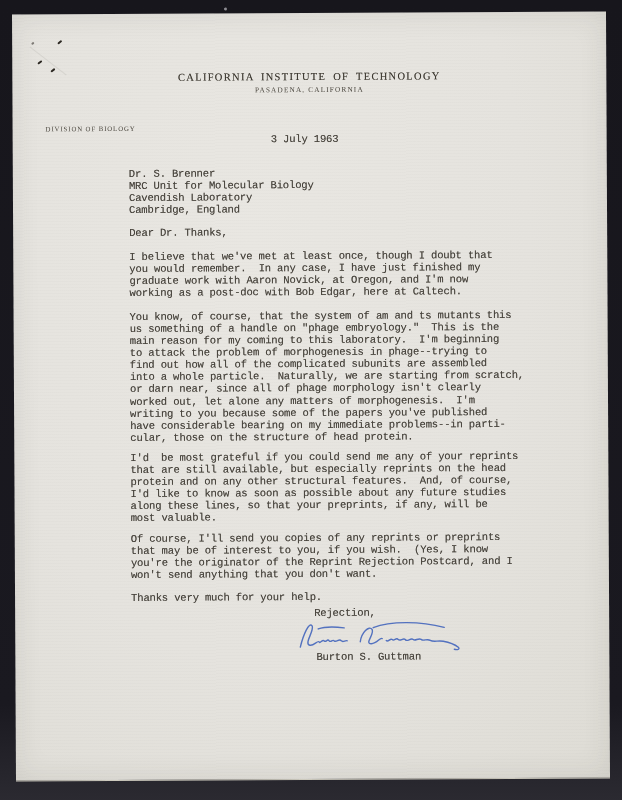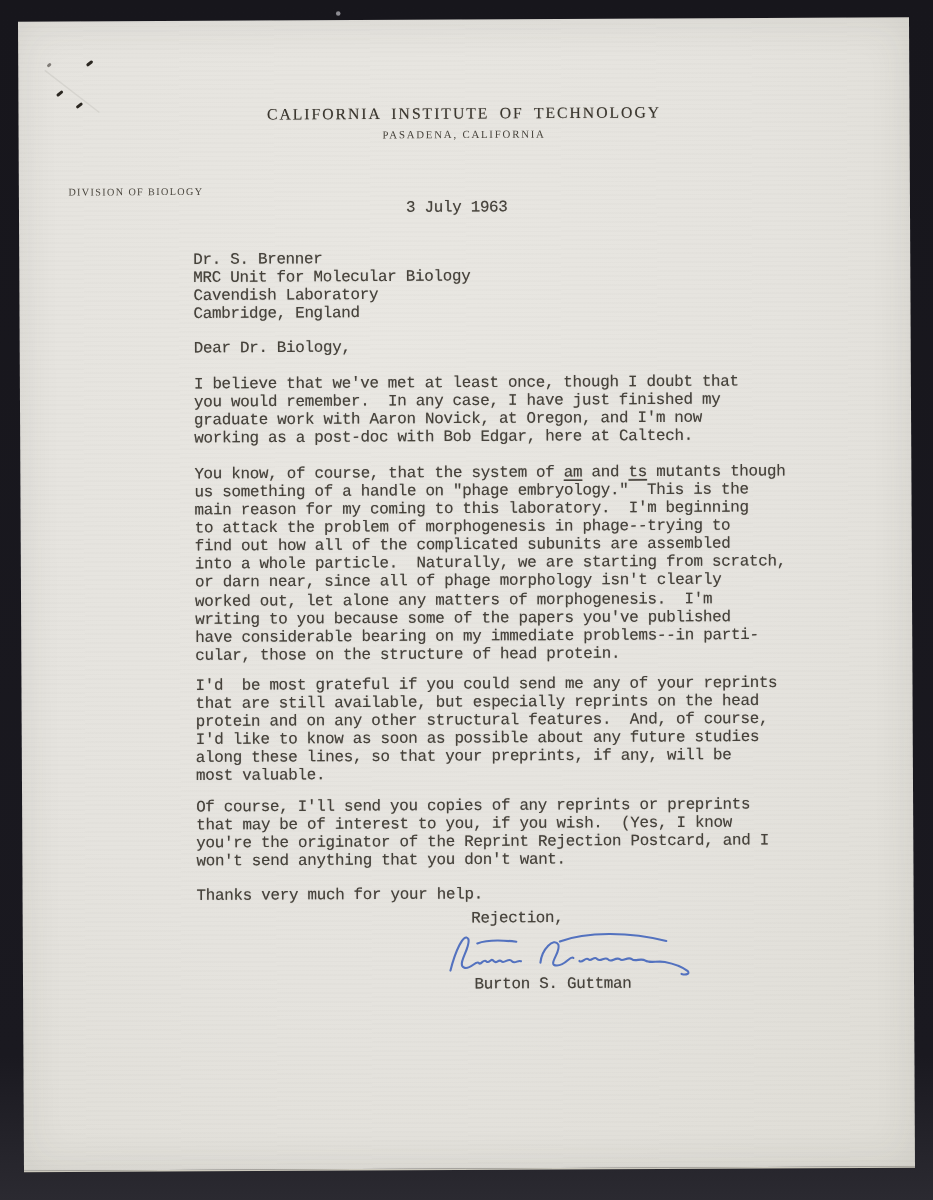--- a/index.html
+++ b/index.html
@@ -53,21 +53,21 @@
     font-size: 7.2px; letter-spacing: 1.2px;
     color: #47433b;
   }
   .lh-div {
     position: absolute; left: 33px; top: 111px;
     font-family: "Liberation Serif", serif;
     font-size: 6.8px; letter-spacing: 0.9px;
     color: #4b473f;
   }
 
-  .underlined { text-decoration: underline; text-underline-offset: 1.5px; }
+  .underlined { text-underline-offset: 1.5px; }
 
   .staple-mark {
     position: absolute; width: 5px; height: 1.6px;
     background: #2b2721; border-radius: 1px;
     transform: rotate(-38deg);
   }
   .crease {
     position: absolute; left: 18px; top: 32px;
     width: 46px; height: 38px;
     border-top: 1px solid rgba(90,85,75,0.10);
@@ -99,28 +99,28 @@
     <div class="lh-sub">PASADENA, CALIFORNIA</div>
     <div class="lh-div">DIVISION OF BIOLOGY</div>
 
     <div class="type" style="left:258px; top:120px;">3 July 1963</div>
 
     <div class="type blk" style="left:116px; top:154px;">Dr. S. Brenner
 MRC Unit for Molecular Biology
 Cavendish Laboratory
 Cambridge, England</div>
 
-    <div class="type" style="left:116px; top:213px;">Dear Dr. Biology,</div>
+    <div class="type" style="left:116px; top:213px;">Dear Dr. Thanks,</div>
 
     <div class="type blk" style="left:116px; top:237px;">I believe that we've met at least once, though I doubt that
 you would remember.  In any case, I have just finished my
 graduate work with Aaron Novick, at Oregon, and I'm now
 working as a post-doc with Bob Edgar, here at Caltech.</div>
 
-    <div class="type" style="left:116px; top:297px;"><span>You know, of course, that the system of </span><span class="underlined">am</span><span> and </span><span class="underlined">ts</span><span> mutants though</span></div>
+    <div class="type" style="left:116px; top:297px;"><span>You know, of course, that the system of </span><span class="underlined">am</span><span> and </span><span class="underlined">ts</span><span> mutants this</span></div>
     <div class="type blk" style="left:116px; top:309px;">us something of a handle on "phage embryology."  This is the
 main reason for my coming to this laboratory.  I'm beginning
 to attack the problem of morphogenesis in phage--trying to
 find out how all of the complicated subunits are assembled
 into a whole particle.  Naturally, we are starting from scratch,
 or darn near, since all of phage morphology isn't clearly
 worked out, let alone any matters of morphogenesis.  I'm
 writing to you because some of the papers you've published
 have considerable bearing on my immediate problems--in parti-
 cular, those on the structure of head protein.</div>

